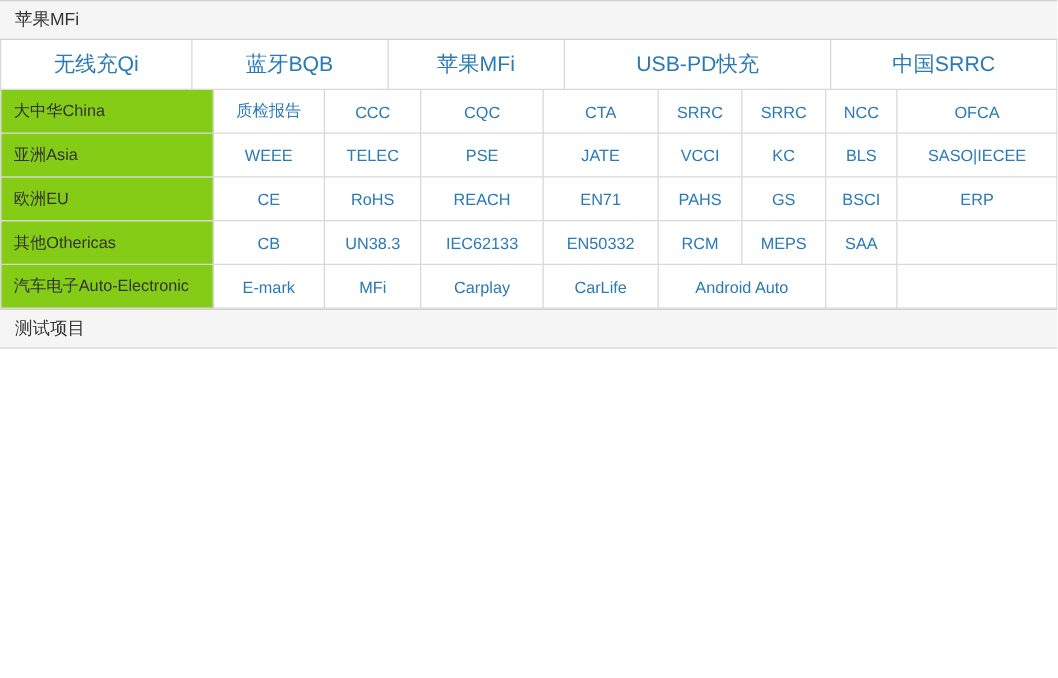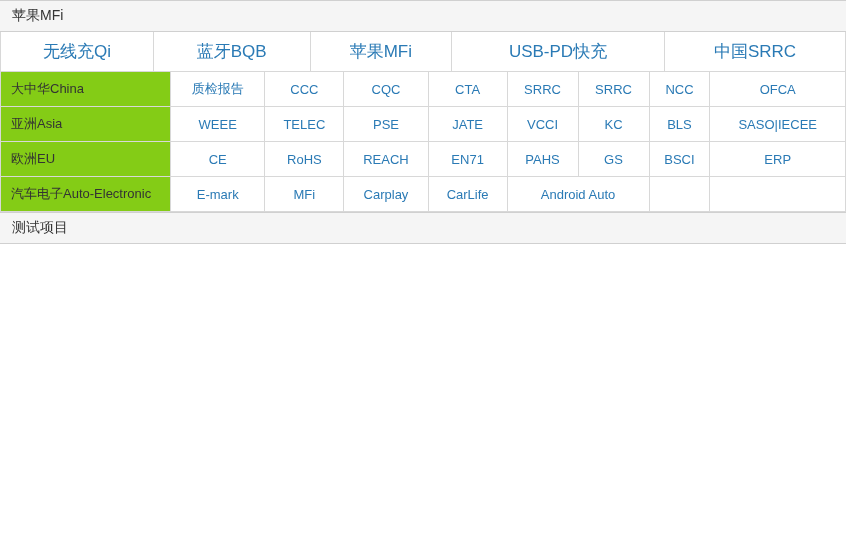--- a/index.html
+++ b/index.html
@@ -97,20 +97,31 @@
       <td>RoHS</td>
       <td>REACH</td>
       <td>EN71</td>
       <td>PAHS</td>
       <td>GS</td>
       <td>BSCI</td>
       <td>ERP</td>
     </tr>
 
 
+    <tr>
+      <td class="row-label">其他Othericas</td>
+      <td>CB</td>
+      <td>UN38.3</td>
+      <td>IEC62133</td>
+      <td>EN50332</td>
+      <td>RCM</td>
+      <td>MEPS</td>
+      <td>SAA</td>
+      <td></td>
+    </tr>
 
     <tr>
       <td class="row-label">汽车电子Auto-Electronic</td>
       <td>E-mark</td>
       <td>MFi</td>
       <td>Carplay</td>
       <td>CarLife</td>
       <td colspan="2">Android Auto</td>
       <td></td>
       <td></td>

